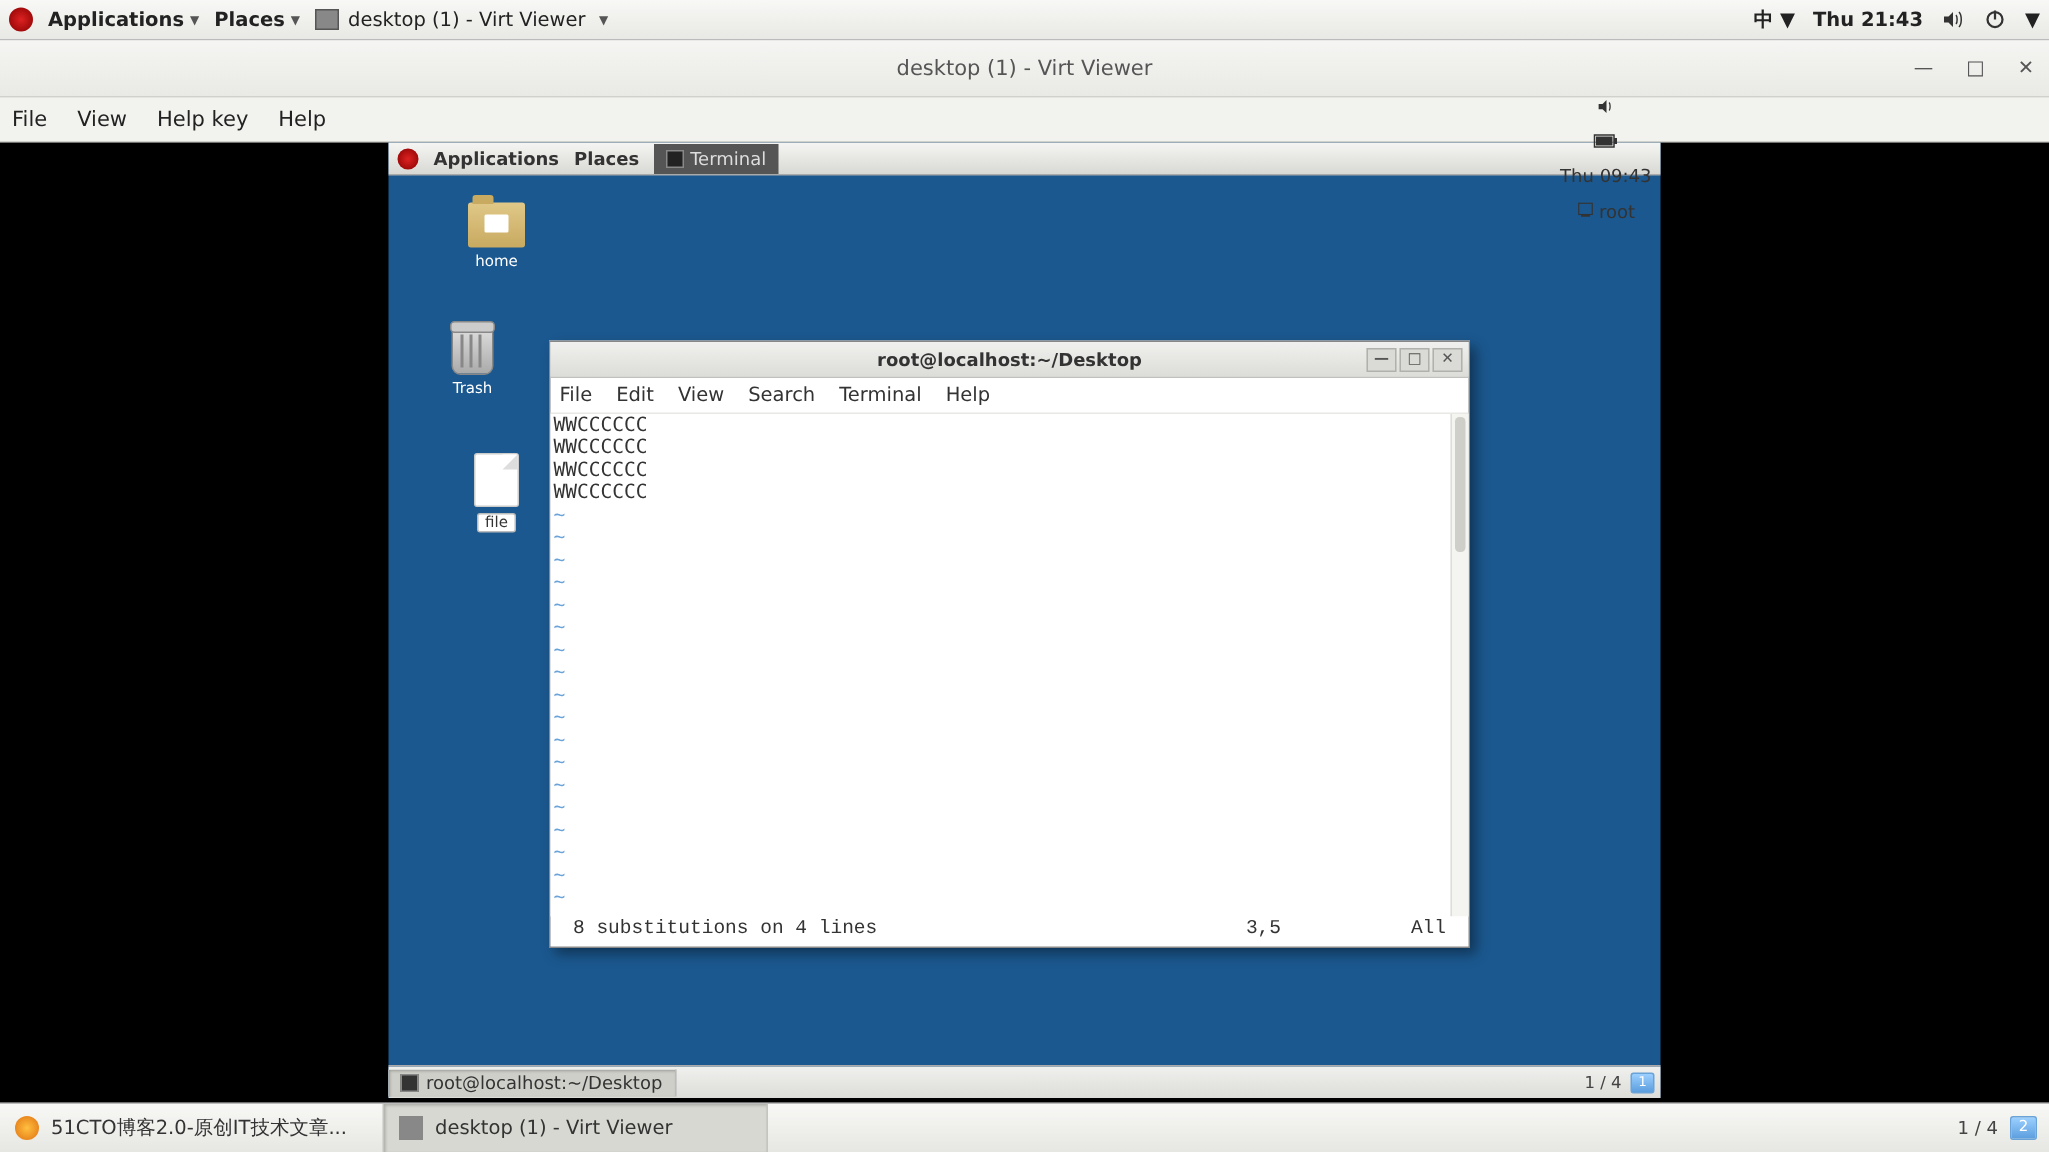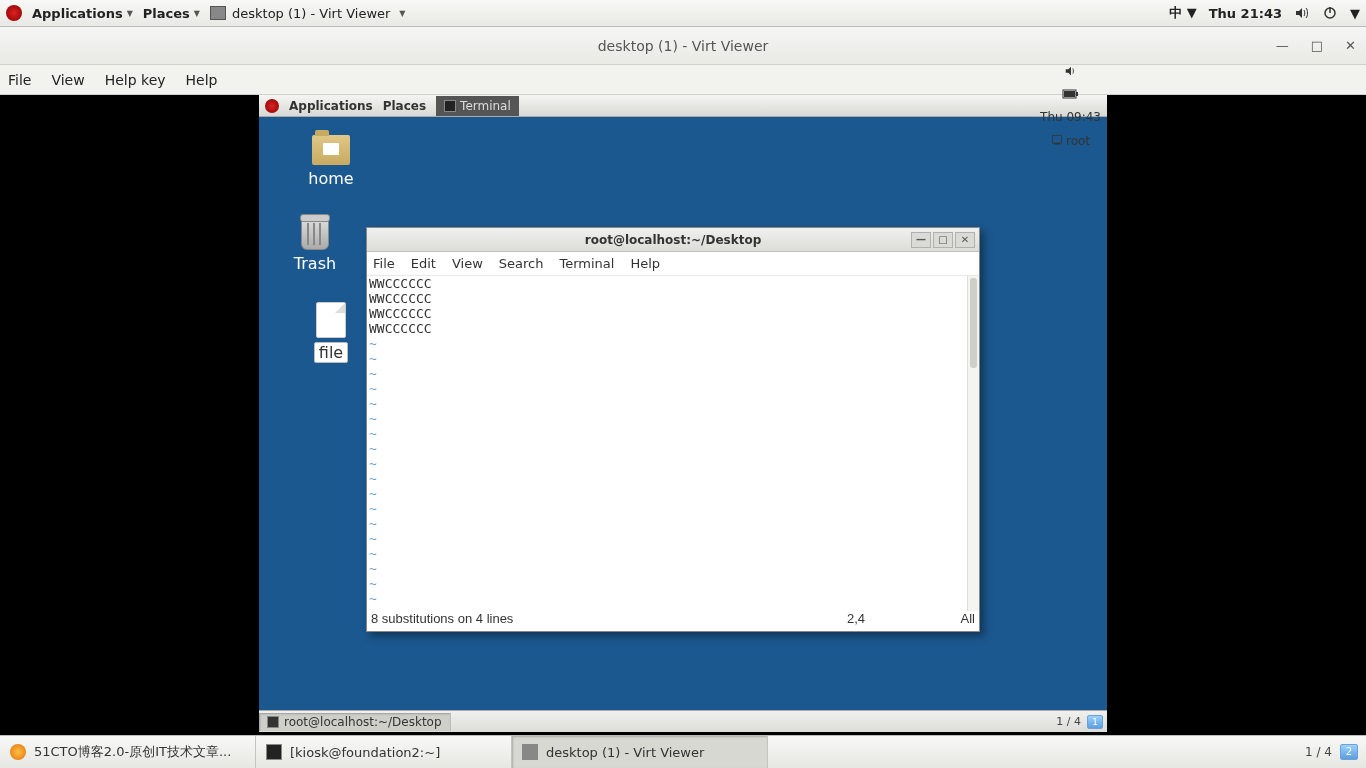--- a/index.html
+++ b/index.html
@@ -28,42 +28,42 @@
 
 .guest { width: 848px; height: 637px; background: #1b588f; position: relative; }
 .guest-panel { height: 22px; background: linear-gradient(#f5f5f3,#d8d8d4); display: flex; align-items: center; padding: 0 6px; gap: 10px; font-size: 12px; color: #333; border-bottom: 1px solid #aaa; }
 .guest-panel .logo-icon { width: 14px; height: 14px; background: radial-gradient(#d22,#800); border-radius: 50%; }
 .guest-panel .term-btn { background: #555; color: #ddd; padding: 1px 8px; display: flex; align-items: center; gap: 4px; font-size: 12px; height: 20px; }
 .guest-panel .term-ico { width: 12px; height: 12px; background: #222; border: 1px solid #888; }
 .guest-panel .right { margin-left: auto; display: flex; align-items: center; gap: 10px; flex-direction: column; }
 
 
 .dico { position: absolute; width: 60px; text-align: center; }
-.dico .lbl { color: #fff; font-size: 16px; margin-top: 4px; }
+.dico .lbl { color: #fff; font-size: 10px; margin-top: 4px; }
 .ico-home { width: 38px; height: 30px; margin: 0 auto; background: linear-gradient(#e0c888,#c8aa60); border-radius: 2px; position: relative; }
 .ico-home::before { content: ""; position: absolute; top: -5px; left: 3px; width: 14px; height: 6px; background: #c8aa60; border-radius: 2px 2px 0 0; }
 .ico-home::after { content: ""; position: absolute; top: 8px; left: 11px; width: 16px; height: 12px; background: #fff; border-radius: 1px; }
 .ico-trash { width: 28px; height: 32px; margin: 0 auto; background: linear-gradient(#ddd,#aaa); border-radius: 4px 4px 6px 6px; border: 1px solid #888; position: relative; }
 .ico-trash::before { content:""; position:absolute; top:-5px; left:-2px; right:-2px; height:6px; background:#ccc; border:1px solid #888; border-radius:3px; }
 .ico-trash::after { content:""; position:absolute; top:4px; bottom:4px; left:5px; width:2px; background:#888; box-shadow: 6px 0 #888, 12px 0 #888; }
 .ico-file { width: 30px; height: 36px; margin: 0 auto; background: #fff; border: 1px solid #ccc; border-radius: 2px; position: relative; }
 .ico-file::before { content:""; position:absolute; top:0; right:0; width:10px; height:10px; background: linear-gradient(135deg,#fff 48%,#ddd 52%); }
 
 
 .term-win { position: absolute; left: 107px; top: 132px; width: 614px; background: #fff; border: 1px solid #888; box-shadow: 4px 4px 8px rgba(0,0,0,.4); }
 .term-title { height: 24px; background: linear-gradient(#f0f0ee,#dcdcd8); display: flex; align-items: center; justify-content: center; position: relative; font-size: 12px; font-weight: bold; color: #333; border-bottom: 1px solid #c0c0bc; }
 .term-title .tc { position: absolute; right: 4px; display: flex; gap: 2px; }
 .term-title .tb { width: 20px; height: 16px; background: #dadad6; border: 1px solid #b0b0ac; text-align: center; font-size: 10px; line-height: 14px; color: #555; }
 .term-menu { height: 24px; display: flex; align-items: center; padding: 0 6px; gap: 16px; font-size: 13px; color: #333; border-bottom: 1px solid #e8e8e4; }
 .term-body { height: 335px; background: #fff; font-family: "DejaVu Sans Mono", monospace; font-size: 13px; color: #333; padding: 0 2px; position: relative; overflow: hidden; }
 .term-body .line { height: 15px; line-height: 15px; white-space: pre; }
 .term-body .tilde { color: #6aa3d8; }
 .term-body .scroll { position: absolute; right: 0; top: 0; bottom: 0; width: 12px; background: #f4f4f0; border-left: 1px solid #ddd; }
 .term-body .scroll .thumb { position: absolute; left:2px; right:2px; top:2px; height: 90px; background: #cfcfca; border-radius: 3px; }
-.term-status { height: 20px; font-family: Liberation Sans, sans-serif; font-size: 13px; color: #333; padding: 0 4px; display: flex; }
+.term-status { height: 20px; font-family: Liberation Mono, monospace; font-size: 13px; color: #333; padding: 0 15px; display: flex; }
 .term-status .mid { margin-left: auto; }
 .term-status .right { width: 70px; text-align: right; margin-left: 40px; }
 
 
 .guest-bottombar { position: absolute; left:0; right:0; bottom:0; height: 22px; background: linear-gradient(#f0f0ee,#dcdcd8); display: flex; align-items: center; font-size: 12px; color: #333; border-top: 1px solid #aaa; }
 .guest-bottombar .btn { padding: 2px 8px; border-right: 1px solid #bbb; display: flex; align-items: center; gap: 5px; }
 .guest-bottombar .term-ico { width: 12px; height: 12px; background: #333; border: 1px solid #888; }
 .guest-bottombar .btn.pressed { background: #cfcfca; box-shadow: inset 1px 1px 2px rgba(0,0,0,.25); }
 .guest-bottombar .right { margin-left: auto; display: flex; align-items: center; gap: 6px; padding-right: 4px; }
 .guest-bottombar .pager { font-size: 11px; color: #444; }
@@ -227,21 +227,21 @@
             <div class="line tilde">~</div>
             <div class="line tilde">~</div>
             <div class="line tilde">~</div>
           </div>
         <div class="scroll">
             <div class="thumb"></div>
           </div>
       </div>
       <div class="term-status">
         <span>8 substitutions on 4 lines</span>
-        <span class="mid">2,4</span>
+        <span class="mid">3,5</span>
         <span class="right">All</span>
       </div>
     </div>
 
     <div class="guest-bottombar">
       <span class="btn pressed">
         <span class="term-ico"></span>
         <span>root@localhost:~/Desktop</span>
       </span>
       <span class="right">
@@ -252,24 +252,20 @@
 
   </div>
 </div>
 
 <div class="host-bottombar">
   <div id="host-tasks" style="display:flex">
       <div class="btn">
         <span class="app-ico ff"></span>
         <span>51CTO博客2.0-原创IT技术文章...</span>
       </div>
-      <div class="btn">
-        <span class="app-ico " style="background: rgb(34, 34, 34);"></span>
-        <span>[kiosk@foundation2:~]</span>
-      </div>
       <div class="btn active">
         <span class="app-ico " style="background: rgb(136, 136, 136);"></span>
         <span>desktop (1) - Virt Viewer</span>
       </div>
     </div>
   <div class="right">
     <span class="pager">1 / 4</span>
     <span class="pbox">2</span>
   </div>
 </div>

